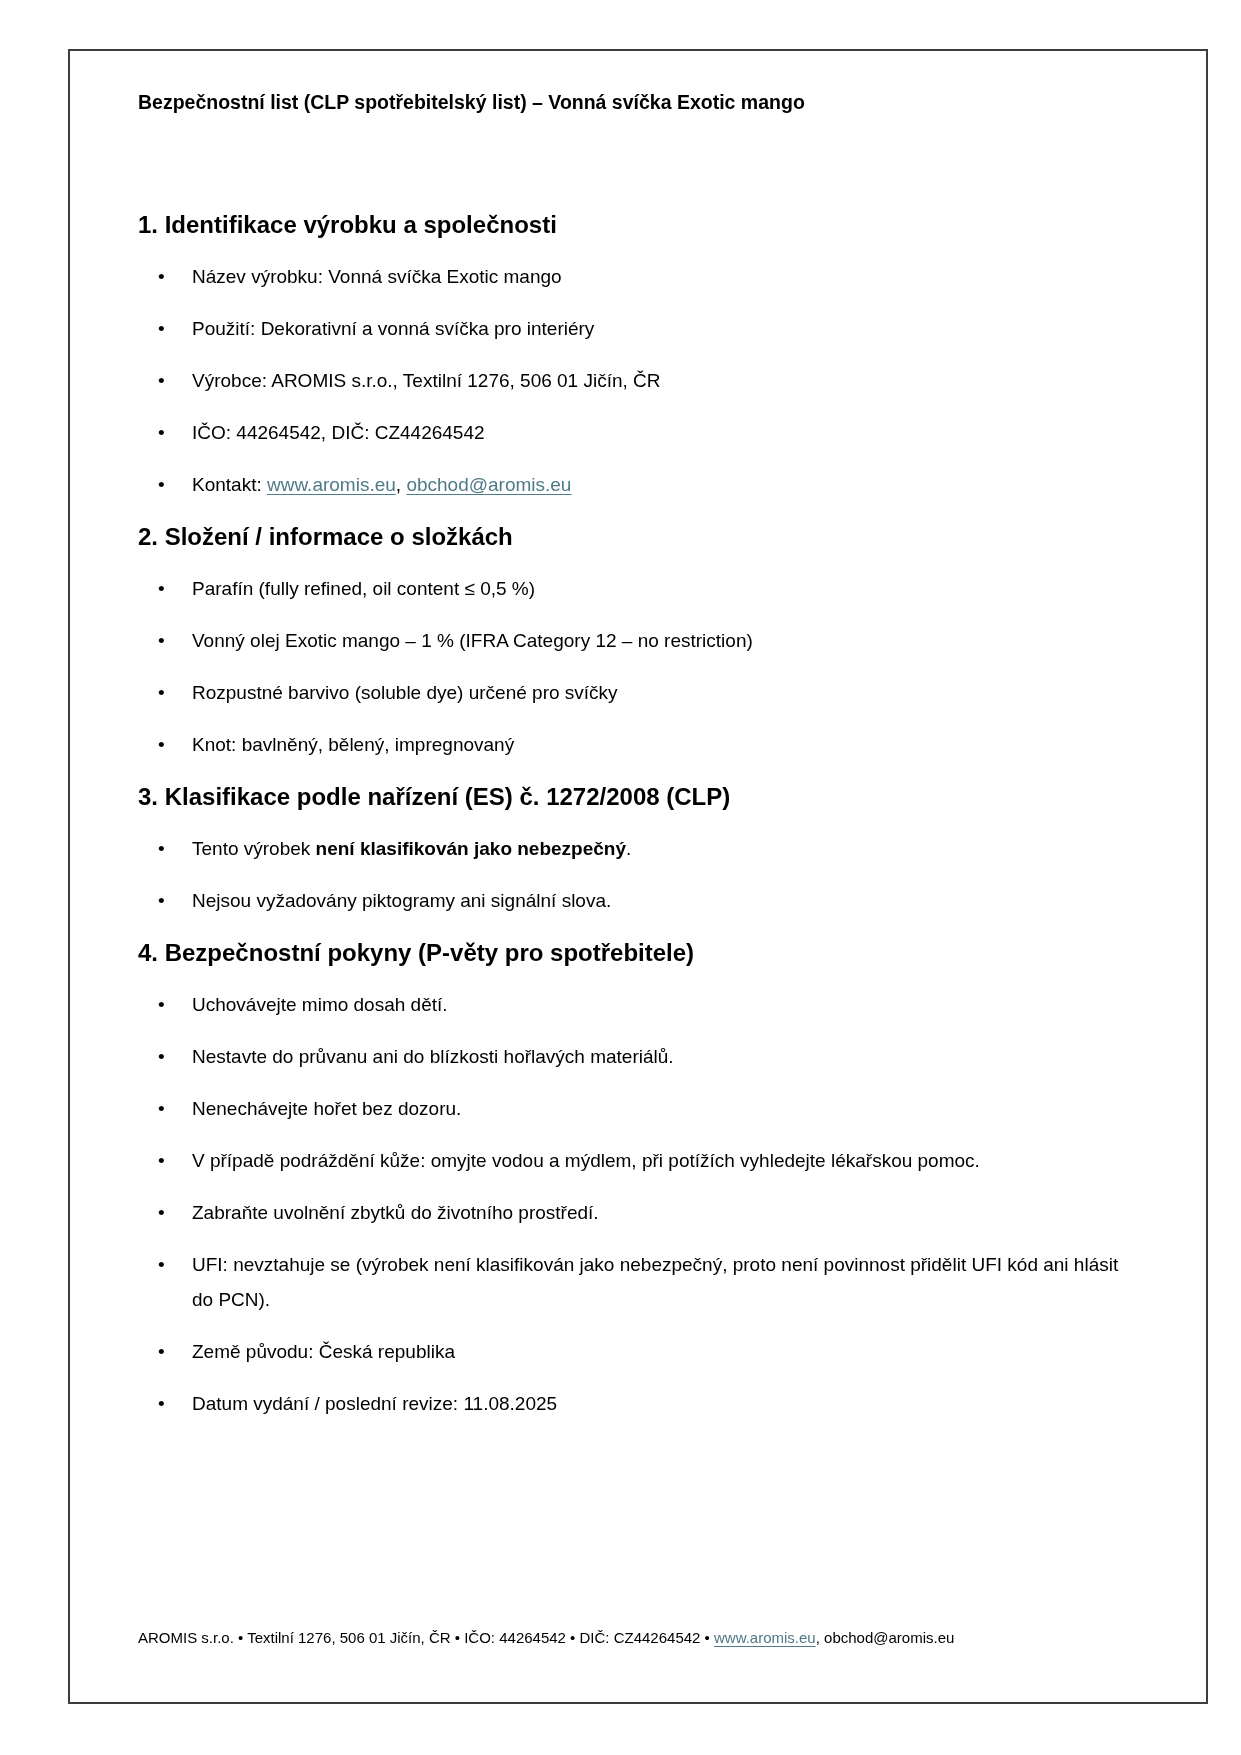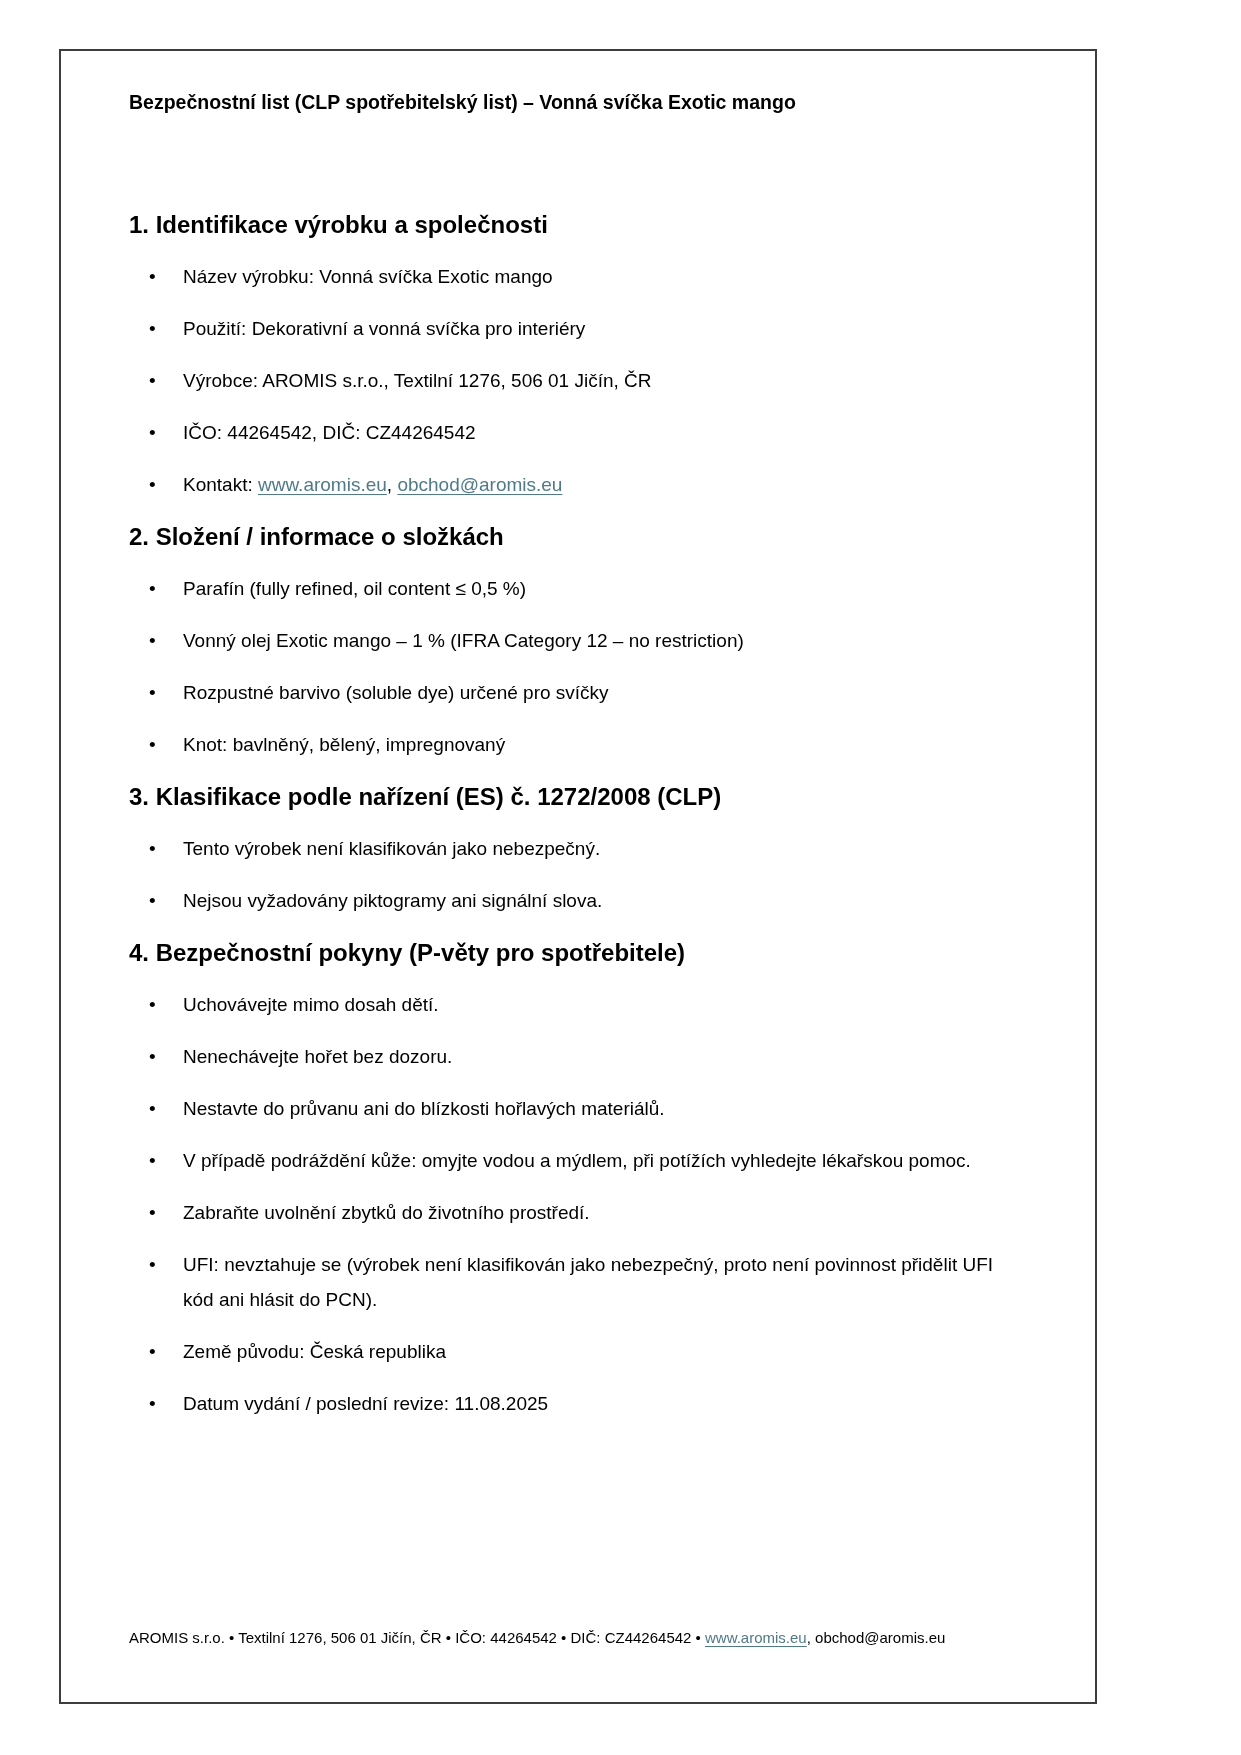--- a/index.html
+++ b/index.html
@@ -16,23 +16,23 @@
   body {
     width: 1241px;
     height: 1755px;
     position: relative;
     font-family: "Liberation Sans", sans-serif;
     color: var(--text);
     overflow: hidden;
   }
   .frame {
     position: absolute;
-    left: 59px;
+    left: 68px;
     top: 49px;
-    width: 1038px;
+    width: 1140px;
     height: 1655px;
     border: 2px solid var(--page_border);
     padding: 34px 70px 0 68px;
   }
   .doc-title {
     font-size: 19.5px;
     font-weight: 700;
     line-height: 35px;
     margin: 0 0 87px 0;
   }
@@ -62,21 +62,21 @@
     top: 0;
     font-size: 19px;
   }
   a.link {
     color: var(--link);
     text-decoration: underline;
     text-underline-offset: 3px;
     cursor: pointer;
     text-align: right;
   }
-  strong { font-weight: 400; }
+  strong { font-weight: 700; }
   .footer {
     position: absolute;
     left: 68px;
     bottom: 54px;
     font-size: 15px;
     line-height: 20px;
     white-space: nowrap;
   }
 </style>
 </head>
@@ -112,22 +112,22 @@
     <ul class="bullets">
       <li><span>Tento výrobek </span><strong>není klasifikován jako nebezpečný</strong><span>.</span></li>
       <li>Nejsou vyžadovány piktogramy ani signální slova.</li>
     </ul>
   </section>
 
   <section>
     <h2 class="sec-heading">4. Bezpečnostní pokyny (P-věty pro spotřebitele)</h2>
     <ul class="bullets">
       <li>Uchovávejte mimo dosah dětí.</li>
+      <li>Nestavte do průvanu ani do blízkosti hořlavých materiálů.</li>
       <li>Nenechávejte hořet bez dozoru.</li>
-      <li>Nestavte do průvanu ani do blízkosti hořlavých materiálů.</li>
       <li>V případě podráždění kůže: omyjte vodou a mýdlem, při potížích vyhledejte lékařskou pomoc.</li>
       <li>Zabraňte uvolnění zbytků do životního prostředí.</li>
     </ul>
   </section>
 
   <section>
     <ul class="bullets">
       <li>UFI: nevztahuje se (výrobek není klasifikován jako nebezpečný, proto není povinnost přidělit UFI kód ani hlásit do PCN).</li>
       <li>Země původu: Česká republika</li>
       <li>Datum vydání / poslední revize: 11.08.2025</li>

